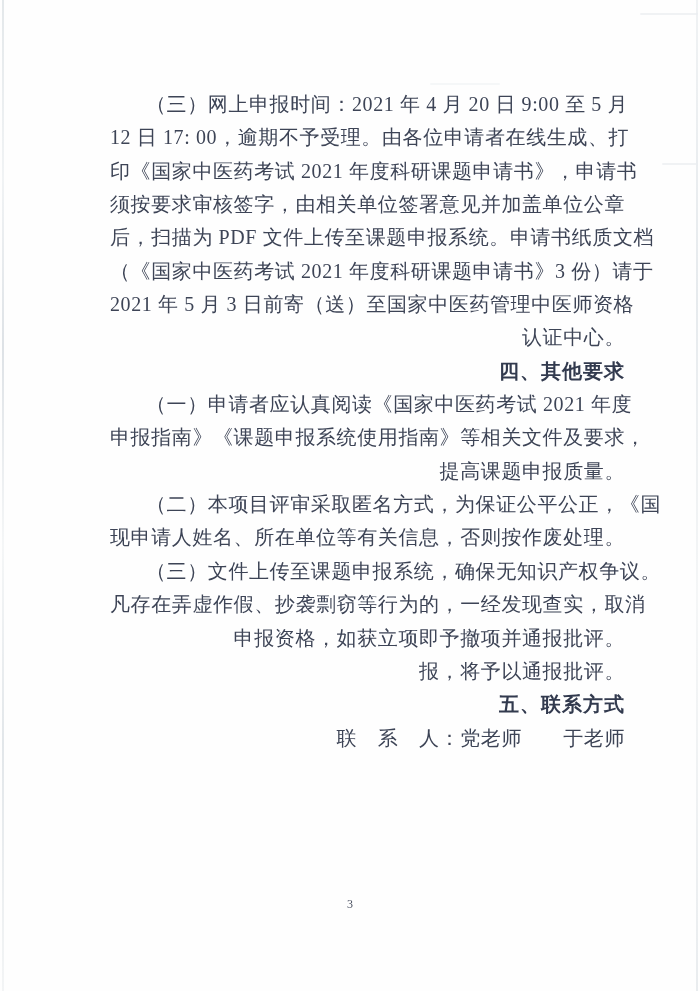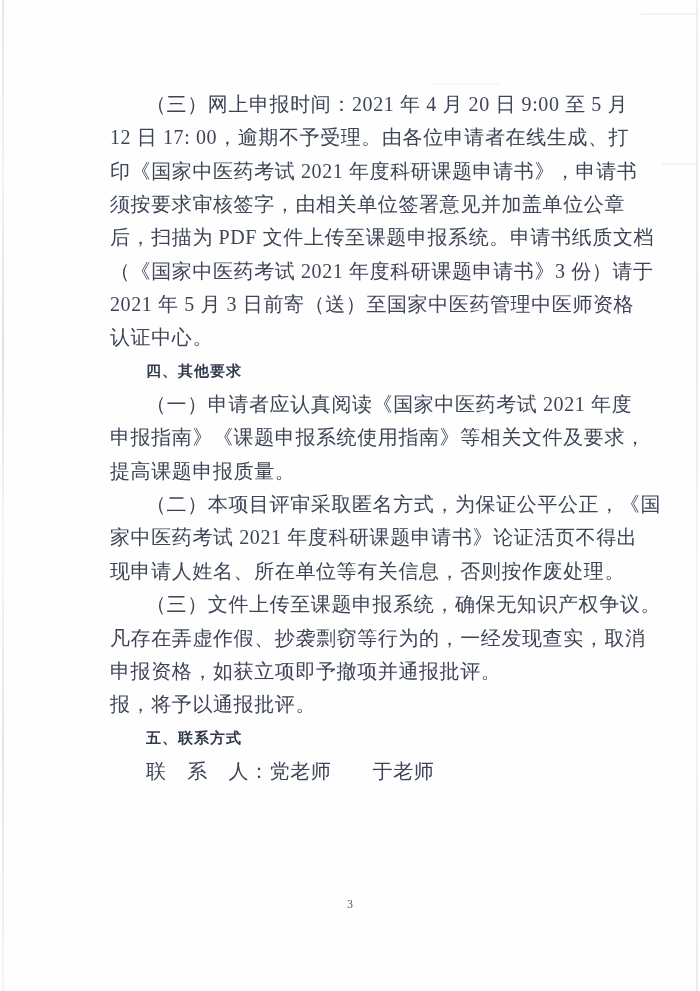--- a/index.html
+++ b/index.html
@@ -45,36 +45,37 @@
   }
   .smudge.s1 { left: 640px; top: 13px;  width: 58px; height: 2px; }
   .smudge.s2 { left: 662px; top: 163px; width: 36px; height: 2px; }
   .smudge.s3 { left: 430px; top: 83px;  width: 70px; height: 2px; opacity: .4; }
 
   .text-block {
     position: absolute;
     left: 110px;
     top: 88px;
     width: 515px;
+    text-align: right;
   }
   .line {
     height: 33.35px;
     line-height: 33.35px;
     font-size: 20px;
     color: #3d4456;
     letter-spacing: .6px;
     white-space: nowrap;
   }
   .line.indent {
     padding-left: 36px;
   }
   .line.heading {
     font-family: Liberation Serif, serif;
     font-weight: 700;
-    font-size: 15px;
+    font-size: 20px;
     color: #323a4e;
     letter-spacing: 1px;
   }
   .page-footer {
     position: absolute;
     left: 0; top: 897px;
     width: 700px;
     text-align: center;
     font-size: 12px;
     color: #4a5060;
@@ -99,21 +100,20 @@
     <div class="line">须按要求审核签字，由相关单位签署意见并加盖单位公章</div>
     <div class="line">后，扫描为 PDF 文件上传至课题申报系统。申请书纸质文档</div>
     <div class="line">（《国家中医药考试 2021 年度科研课题申请书》3 份）请于</div>
     <div class="line">2021 年 5 月 3 日前寄（送）至国家中医药管理中医师资格</div>
     <div class="line">认证中心。</div>
     <div class="line heading indent">四、其他要求</div>
     <div class="line indent">（一）申请者应认真阅读《国家中医药考试 2021 年度</div>
     <div class="line">申报指南》《课题申报系统使用指南》等相关文件及要求，</div>
     <div class="line">提高课题申报质量。</div>
     <div class="line indent">（二）本项目评审采取匿名方式，为保证公平公正，《国</div>
-    <div class="line">家中医药考试 2021 年度科研课题申请书》论证活页不得出</div>
     <div class="line">现申请人姓名、所在单位等有关信息，否则按作废处理。</div>
     <div class="line indent">（三）文件上传至课题申报系统，确保无知识产权争议。</div>
     <div class="line">凡存在弄虚作假、抄袭剽窃等行为的，一经发现查实，取消</div>
     <div class="line">申报资格，如获立项即予撤项并通报批评。</div>
     <div class="line">报，将予以通报批评。</div>
     <div class="line heading indent">五、联系方式</div>
     <div class="line indent">联　系　人：党老师　　于老师</div>
   </div>
 
   <div class="page-footer">3</div>

